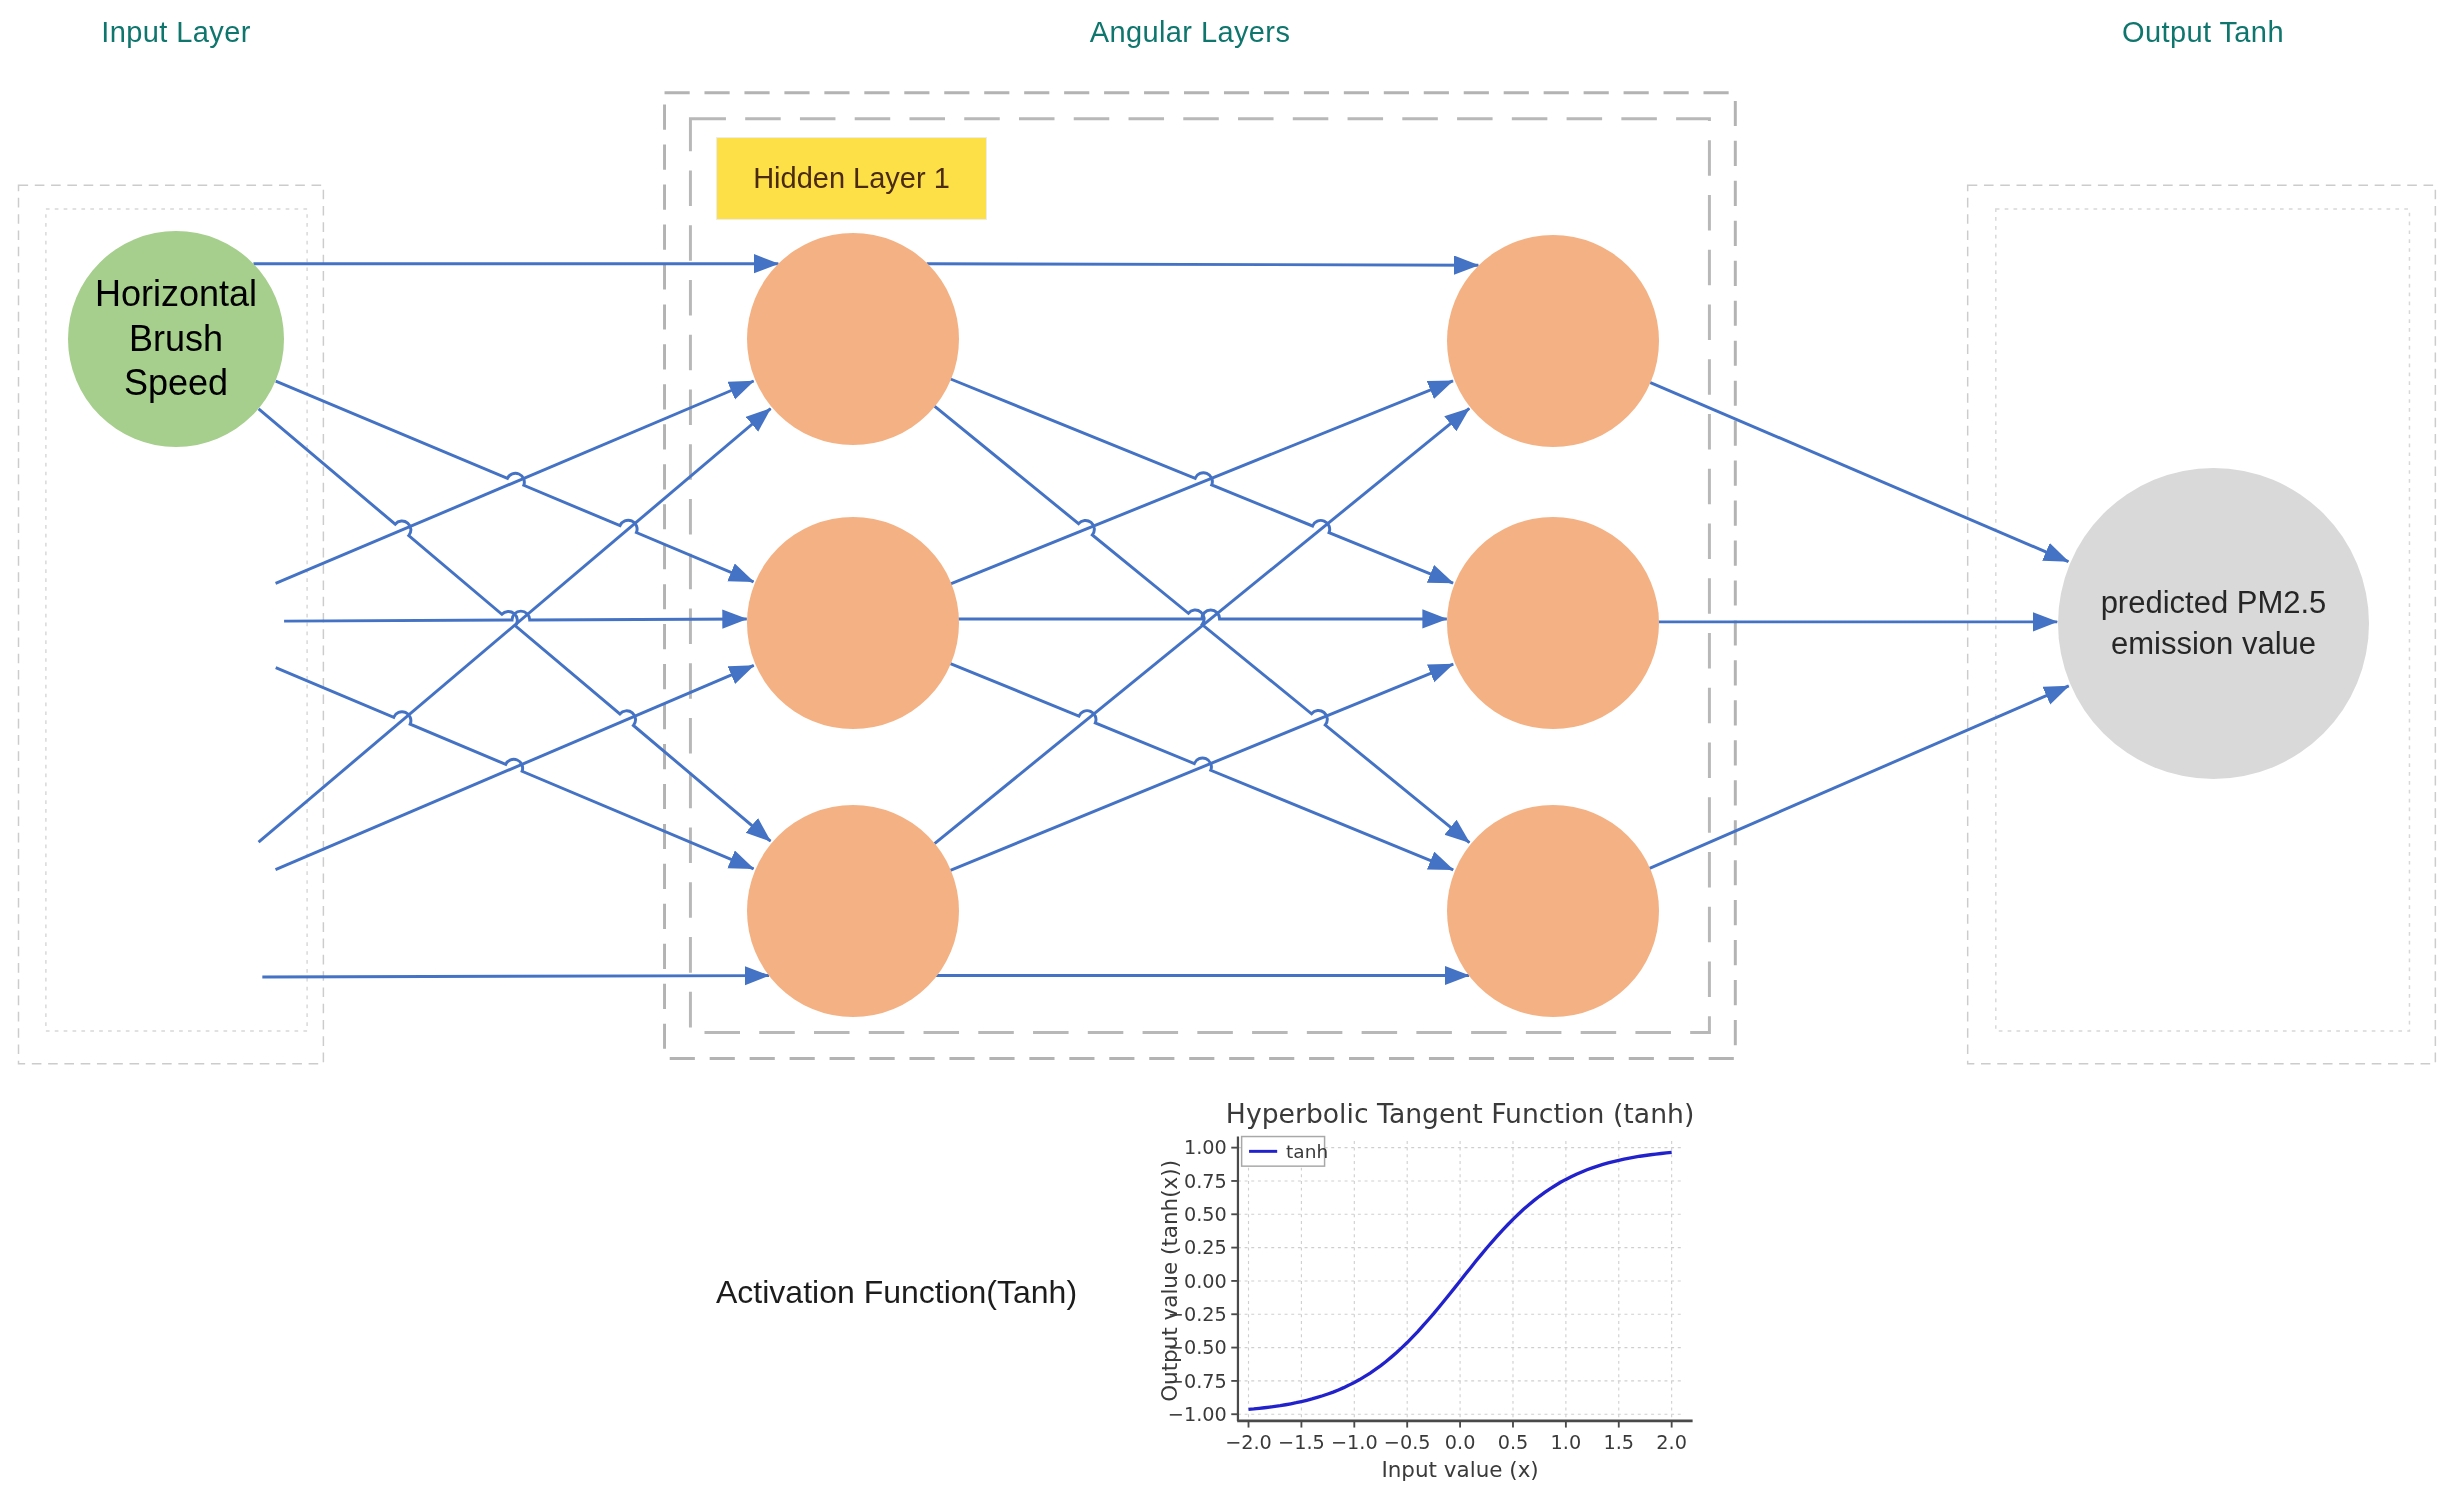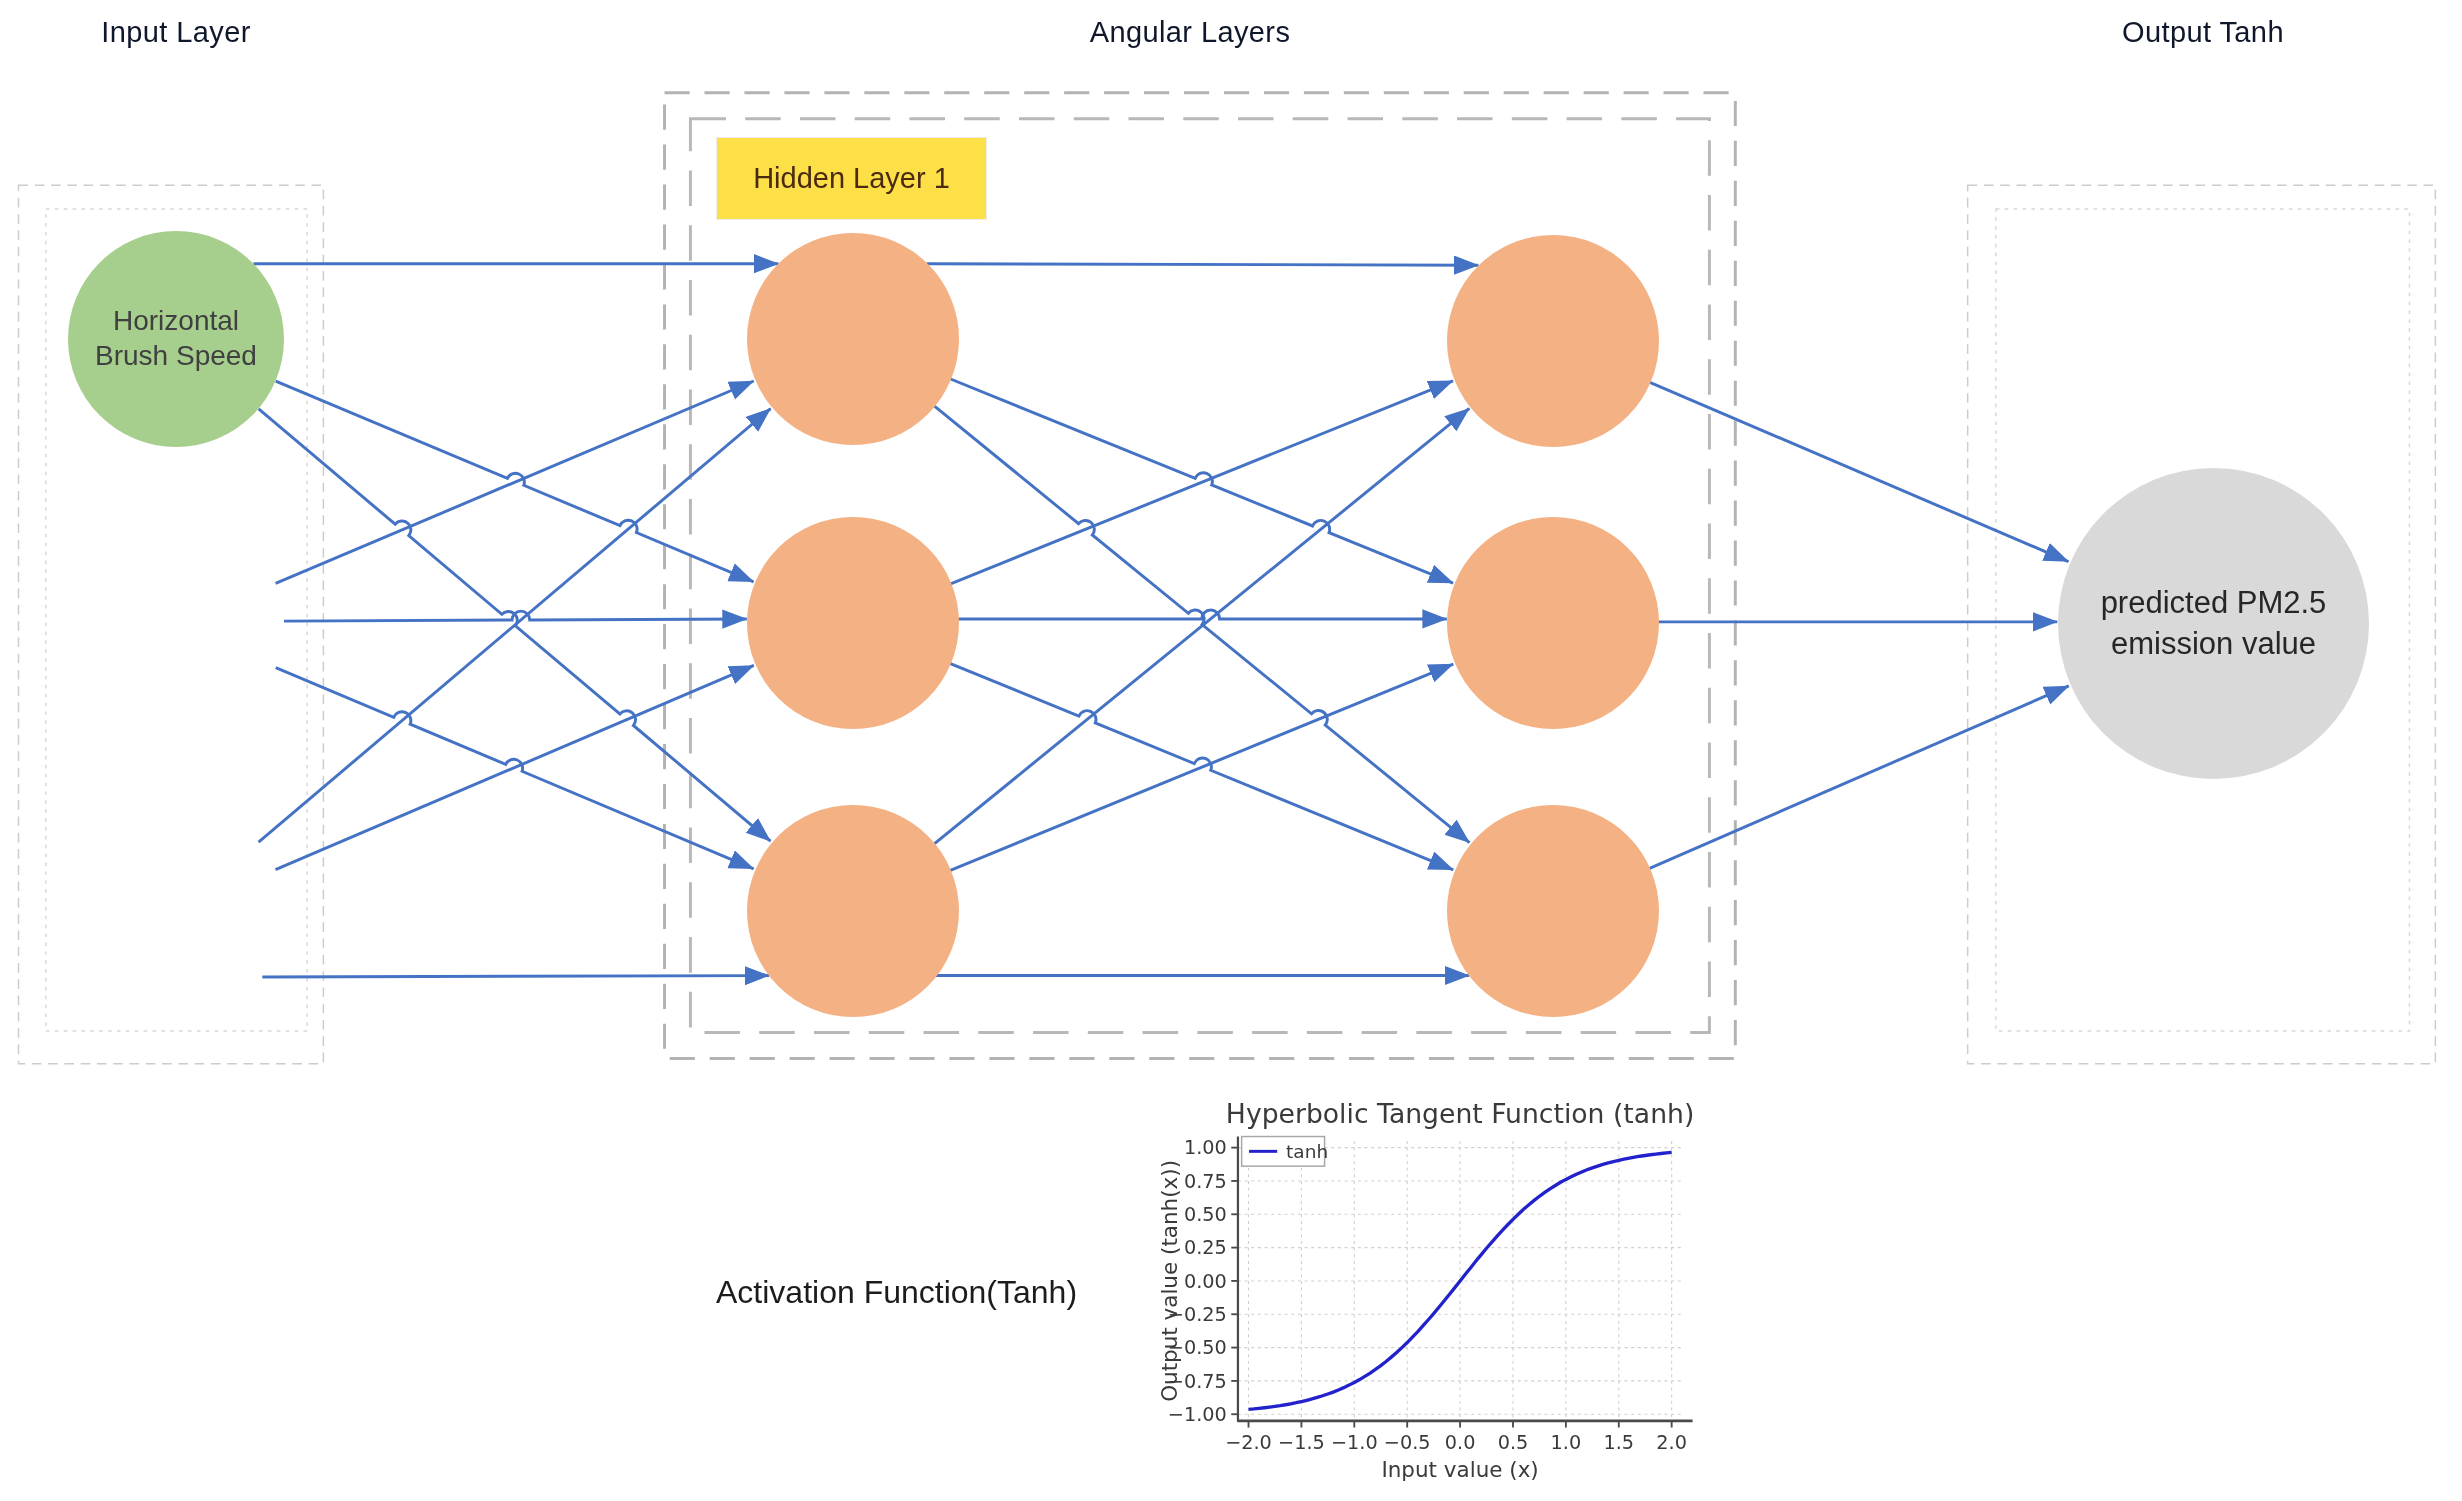--- a/index.html
+++ b/index.html
@@ -2,33 +2,33 @@
 <html style="font-size:12px"><head>
 <meta charset="utf-8">
 <style>
   html,body{margin:0;padding:0;background:#ffffff;}
   .canvas{
     position:relative;width:2462px;height:1502px;background:#ffffff;overflow:hidden;
     font-family:"Liberation Sans",sans-serif;
   }
   #wires{position:absolute;left:0;top:0;width:2462px;height:1502px;}
   .layer-title{
-    position:absolute;text-align:center;font-size:29px;color:#0f172a;letter-spacing:0.4px;
+    position:absolute;text-align:center;font-size:29px;color:#0f766e;letter-spacing:0.4px;
   }
   .hdr{
     position:absolute;background:#fde047;border:1.5px solid #ececec;
     display:flex;align-items:center;justify-content:center;
     font-size:29px;color:#4a2a12;
   }
   .node{
     position:absolute;border-radius:50%;
     display:flex;align-items:center;justify-content:center;
     text-align:center;box-sizing:border-box;
   }
-  .node.green{font-size:28px;color:#404040;line-height:1.24;padding:18px 21px;}
+  .node.green{font-size:36px;color:#000000;line-height:1.24;padding:18px 21px;}
   .node.gray{font-size:31px;color:#262626;line-height:1.3;padding:22px 28px;}
   .activation-label{
     position:absolute;left:716px;top:1274px;width:444px;text-align:left;
     font-size:32px;color:#1c1c1c;
   }
   #chart{position:absolute;left:1155px;top:1095px;}
   #chart text{font-family:"DejaVu Sans",sans-serif;fill:#3a3a3a;}
 </style>
 </head>
 <body>

